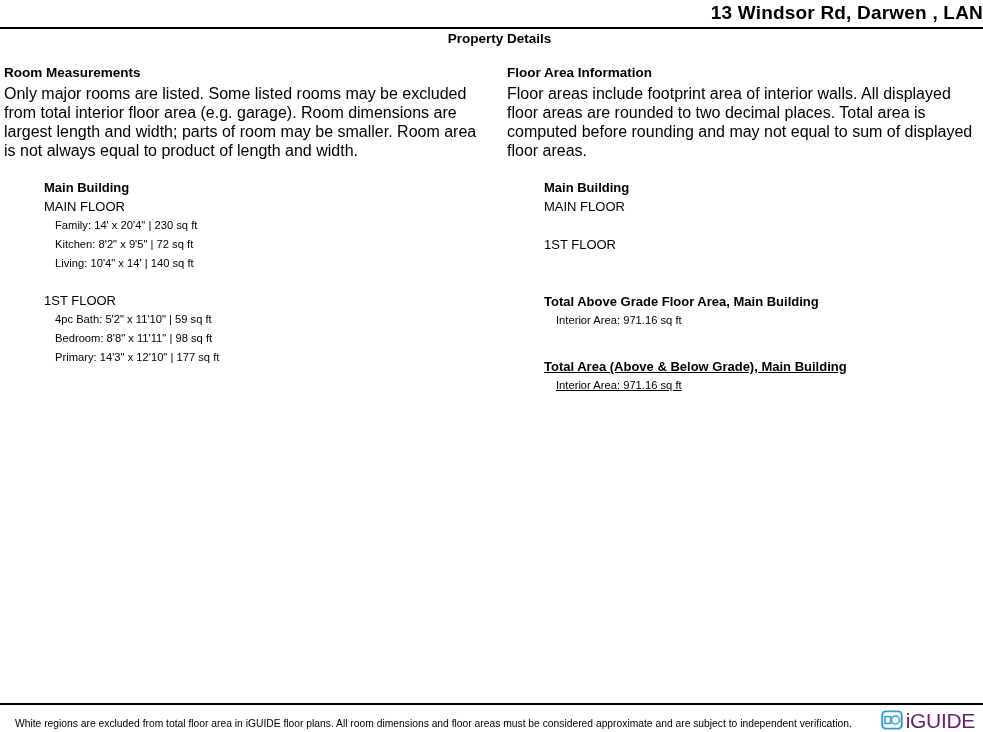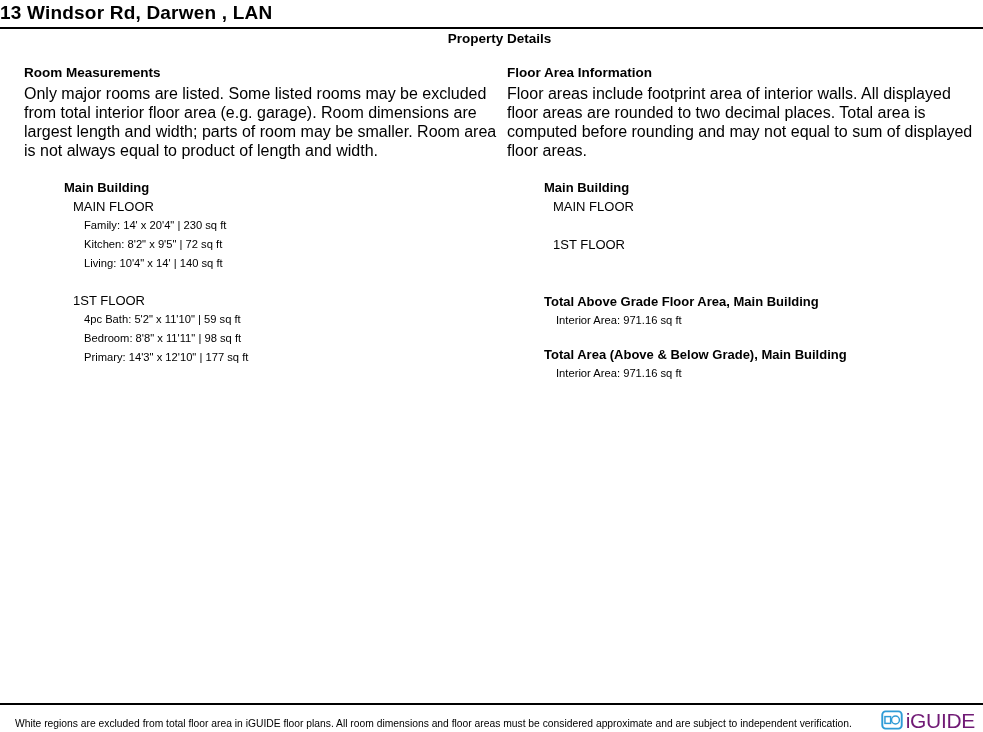--- a/index.html
+++ b/index.html
@@ -10,21 +10,21 @@
     background: #ffffff;
     font-family: "Liberation Sans", sans-serif;
     color: #000000;
     overflow: hidden;
   }
 
   
   .title {
     position: absolute;
     top: 0px; left: 0; width: 100%;
-    text-align: left;
+    text-align: right;
     font-size: 19px;
     font-weight: 700;
     line-height: 26px;
     letter-spacing: 0.2px;
   }
   .rule-top {
     position: absolute;
     top: 27px; left: 0; width: 100%;
     height: 2px;
     background: #000000;
@@ -33,21 +33,21 @@
     position: absolute;
     top: 30px; left: 8px; width: 100%;
     text-align: center;
     font-size: 13.5px;
     font-weight: 700;
     line-height: 18px;
   }
 
   
   .col { position: absolute; top: 66px; }
-  .col-left  { left: 24px;   width: 475px; }
+  .col-left  { left: 4px;   width: 475px; }
   .col-right { left: 507px; width: 476px; }
 
   .section-heading {
     font-size: 13.5px;
     font-weight: 700;
     line-height: 14px;
     margin: 0 0 4px 0;
   }
   .desc {
     font-size: 16px;
@@ -55,36 +55,36 @@
     margin: 0;
   }
 
   .building { margin: 18px 0 0 40px; }
   .col-right .building { margin-left: 37px; }
   .building-name {
     font-size: 13px;
     font-weight: 700;
     line-height: 19px;
   }
-  .floor { margin-left: 9px; }
+  .floor { }
   .floor + .floor { margin-top: 18px; }
   .col-right .floor + .floor { margin-top: 19px; }
   .floor-name {
     font-size: 13px;
     line-height: 19px;
   }
   .room-line, .ia-line {
     font-size: 11.2px;
     line-height: 19px;
   }
   .room-line { margin-left: 11px; }
   .ia-line { margin-left: 13px; }
 
   .totals { margin: 38px 0 0 37px; }
-  .total-block + .total-block { margin-top: 15px; }
+  .total-block + .total-block { margin-top: 27px; text-decoration: underline; }
   .total-heading {
     font-size: 13px;
     font-weight: 700;
     line-height: 19px;
   }
   .total-ia {
     margin-left: 12px;
     font-size: 11.2px;
     line-height: 19px;
   }

